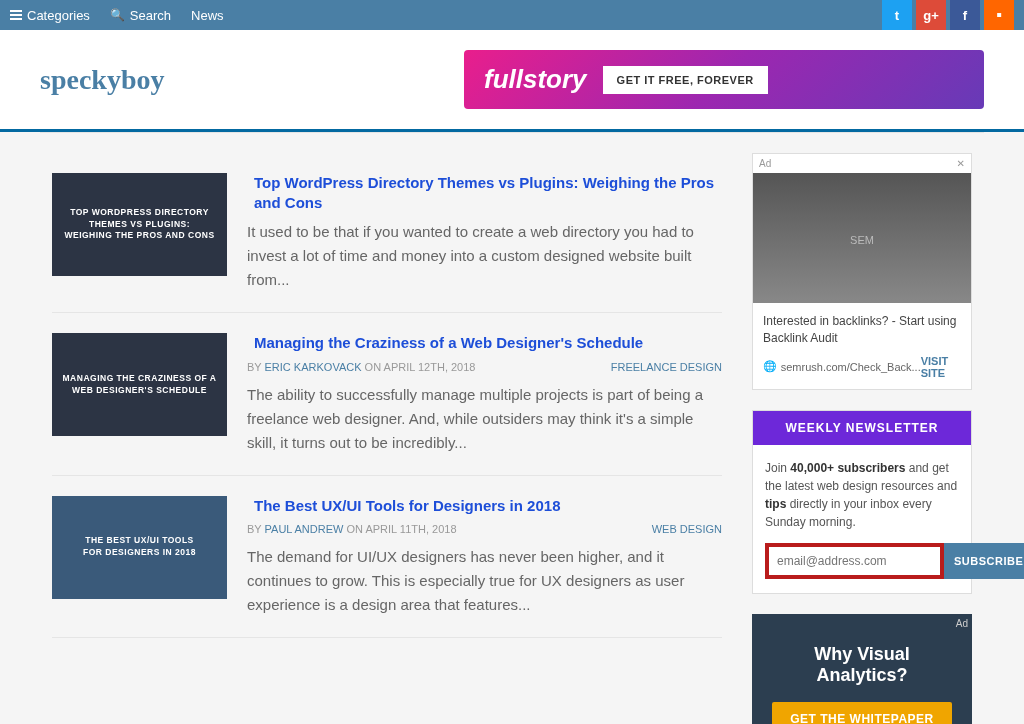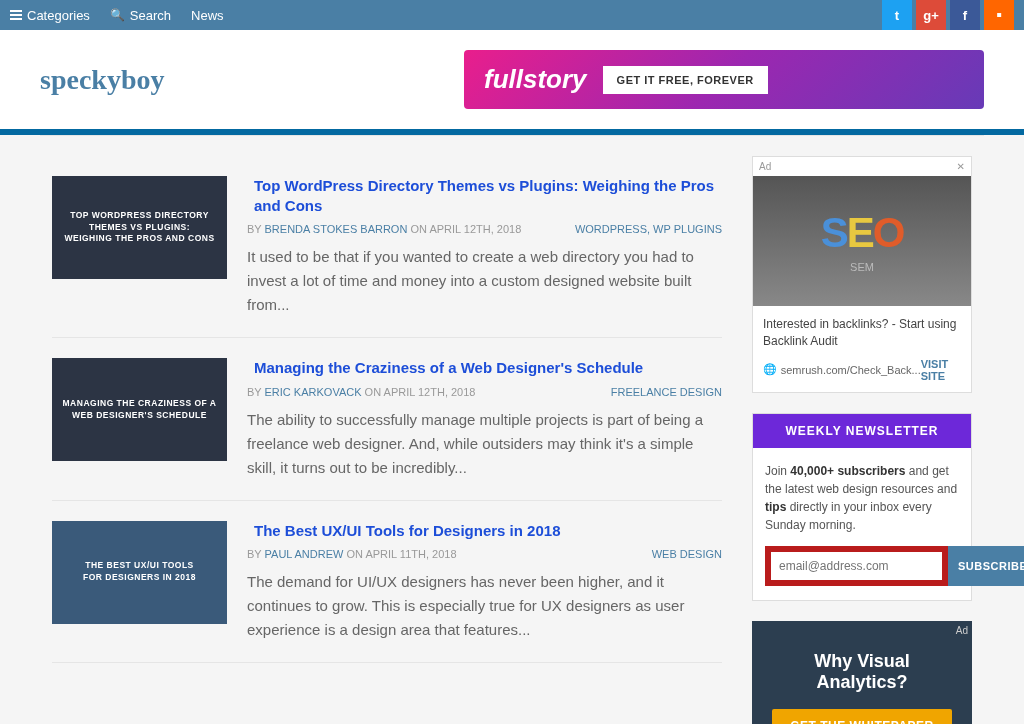--- a/index.html
+++ b/index.html
@@ -58,21 +58,21 @@
     .social-btn.facebook { background: #3b5998; }
     .social-btn.rss { background: #f60; }
 
     
     .header {
       background: #fff;
       padding: 20px 40px;
       display: flex;
       align-items: center;
       justify-content: space-between;
-      border-bottom: 6px solid #0369a1;
+      border-bottom: 3px solid #0369a1;
     }
     .logo {
       font-size: 28px;
       font-weight: bold;
       color: #333;
       font-family: Georgia, serif;
     }
     .logo span { color: #4a7fa5; }
     .banner-ad {
       background: linear-gradient(135deg, #e91e8c, #9c27b0, #673ab7);
@@ -253,21 +253,21 @@
       margin-bottom: 12px;
     }
     .newsletter-body strong { color: #333; }
     .newsletter-form {
       display: flex;
       gap: 0;
     }
     .newsletter-input {
       flex: 1;
       padding: 7px 8px;
-      border: 6px solid #b91c1c;
+      border: 4px solid #b91c1c;
       font-size: 12px;
       outline: none;
     }
     .newsletter-btn {
       background: #4a7fa5;
       color: #fff;
       border: none;
       padding: 7px 10px;
       font-size: 11px;
       font-weight: bold;
@@ -365,24 +365,20 @@
 <div class="main-wrapper">
 
   <div class="articles-col">
 
     <article class="article-item">
       <div class="article-thumb" style="background:#2c3444;">
         <span class="article-thumb-text">TOP WORDPRESS DIRECTORY THEMES VS PLUGINS:<br>WEIGHING THE PROS AND CONS</span>
       </div>
       <div class="article-content">
         <div class="article-title">Top WordPress Directory Themes vs Plugins: Weighing the Pros and Cons</div>
-        <div class="article-meta">
-          <span class="meta-left">BY <span class="author">BRENDA STOKES BARRON</span> <span>ON APRIL 12TH, 2018</span></span>
-          <span class="tags">WORDPRESS, WP PLUGINS</span>
-        </div>
         <p class="article-excerpt">It used to be that if you wanted to create a web directory you had to invest a lot of time and money into a custom designed website built from...</p>
       </div>
     </article>
 
     <article class="article-item">
       <div class="article-thumb" style="background:#2c3444;">
         <span class="article-thumb-text">MANAGING THE CRAZINESS OF A<br>WEB DESIGNER'S SCHEDULE</span>
       </div>
       <div class="article-content">
         <div class="article-title">Managing the Craziness of a Web Designer's Schedule</div>
@@ -412,23 +408,20 @@
 
   <aside class="sidebar-col">
 
     <div class="sidebar-ad">
       <div class="ad-label">
         <span>Ad</span>
         <span style="cursor:pointer;">✕</span>
       </div>
       <div class="sidebar-ad-img">
         <div style="position:relative; text-align:center;">
-          <span class="seo-text">
-            <span class="seo-s">S</span><span class="seo-e">E</span><span class="seo-o">O</span>
-          </span>
           <div style="color:#bbb; font-size:11px; margin-top:4px;">SEM</div>
         </div>
       </div>
       <div class="sidebar-ad-content">
         <p>Interested in backlinks? - Start using Backlink Audit</p>
         <div class="sidebar-ad-footer">
           <span class="domain">
             <span>🌐</span>
             <span>semrush.com/Check_Back...</span>
           </span>

